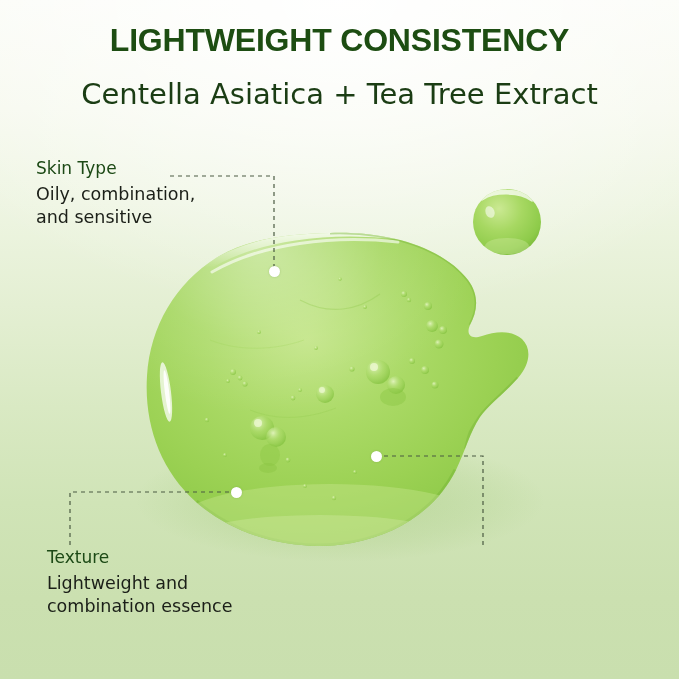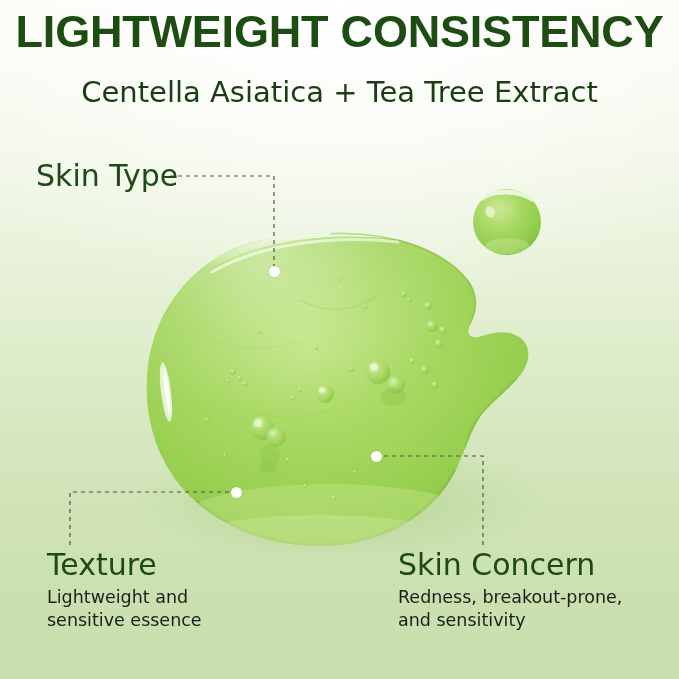--- a/index.html
+++ b/index.html
@@ -22,22 +22,22 @@
   .header {
     position: absolute;
     left: 0;
     top: 0;
     width: 679px;
     text-align: center;
     z-index: 12;
   }
   .title {
     margin: 0;
-    padding-top: 8px;
-    font-size: 45px;
+    padding-top: 24px;
+    font-size: 32px;
     line-height: 1.06;
     font-weight: 700;
     letter-spacing: -0.2px;
     color: #1d4d12;
     font-family: "Liberation Sans", "DejaVu Sans", sans-serif;
   }
   .subtitle {
     margin: 9px;
     padding-top: 12px;
     font-size: 29px;
@@ -76,21 +76,21 @@
     border-radius: 50%;
     background: #ffffff;
     box-shadow: 0 0 2px rgba(90,130,60,0.35);
     z-index: 9;
   }
 
   
   .callout { position: absolute; z-index: 11; }
   .callout h3 {
     margin: 0 0 5px 0;
-    font-size: 30px;
+    font-size: 17px;
     line-height: 1.05;
     font-weight: 400;
     color: #1d4a16;
     font-family: "DejaVu Sans", "Liberation Sans", sans-serif;
     white-space: nowrap;
   }
   .callout p {
     margin: 0;
     font-size: 17.5px;
     line-height: 1.33;
@@ -268,27 +268,24 @@
       <polyline points="483,545 483,456 376,456"></polyline>
     </g>
   </svg>
 
   <div class="dot" style="left:274px; top:271px;"></div>
   <div class="dot" style="left:236px; top:492px;"></div>
   <div class="dot" style="left:376px; top:456px;"></div>
 
   <div class="callout" id="callout-skin-type">
     <h3>Skin Type</h3>
+    <p>Oily, combination,
+and sensitive</p>
   </div>
 
   <div class="callout" id="callout-texture">
     <h3>Texture</h3>
     <p>Lightweight and
-sensitive essence</p>
+combination essence</p>
   </div>
 
-  <div class="callout" id="callout-skin-concern">
-    <h3>Skin Concern</h3>
-    <p>Redness, breakout-prone,
-and sensitivity</p>
-  </div>
 
 </div>
 
 </body></html>

